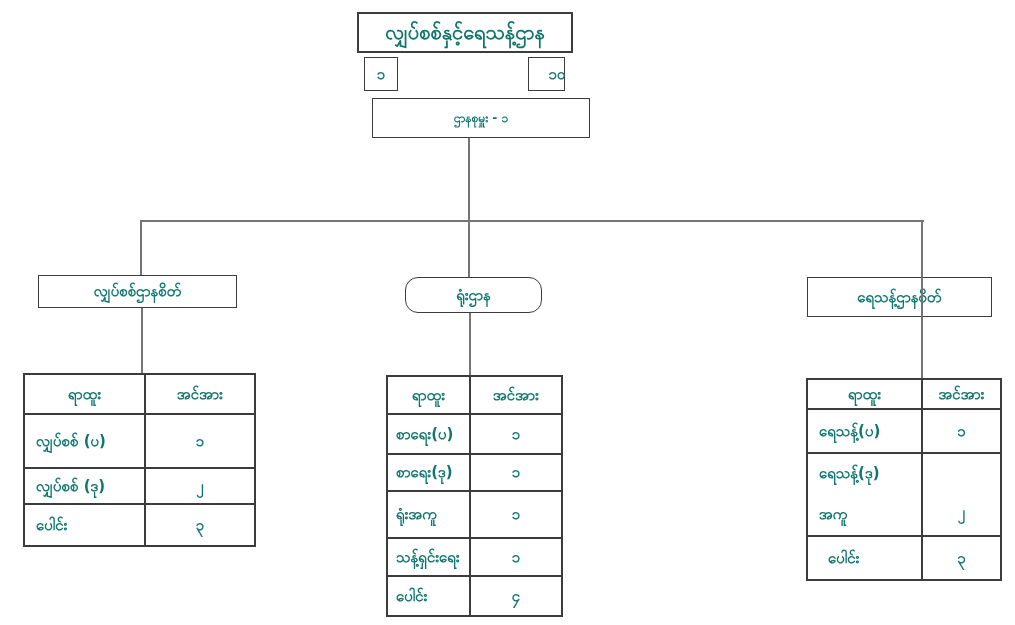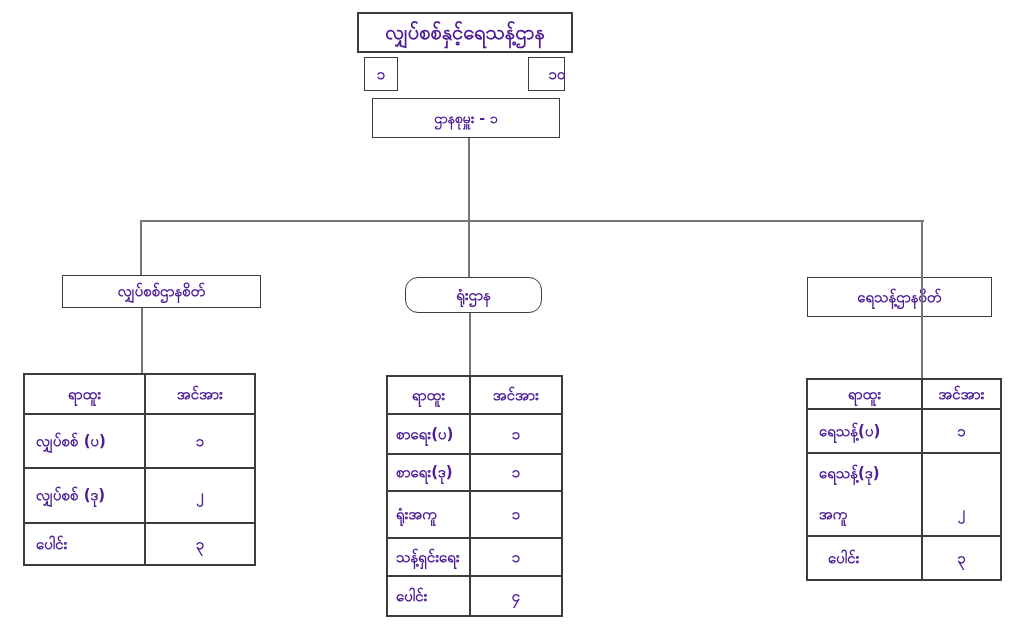--- a/index.html
+++ b/index.html
@@ -1,30 +1,30 @@
 <!DOCTYPE html>
 <html><head>
 <meta charset="utf-8">
 <style>
   html,body { margin:0; padding:0; background:#fff; }
   .canvas {
     position:relative; width:1015px; height:625px; background:#ffffff;
-    font-family:"DejaVu Sans", sans-serif; color:#4c1d95; overflow:hidden;
+    font-family:"DejaVu Sans", sans-serif; color:#0f766e; overflow:hidden;
   }
   .canvas * { box-sizing:border-box; }
   .box {
     position:absolute; background:#fff; border:2px solid #3c3c3c;
     display:flex; align-items:center; justify-content:center;
     font-weight:bold; text-align:center; line-height:1.35; z-index:2;
   }
   .title-box   { left:357px; top:12px;  width:216px; height:41px; font-size:20px; }
   .count-left  { left:364px; top:57px;  width:34px;  height:34px; font-size:15px; border-width:1.5px; }
   .count-right { left:528px; top:57px;  width:37px;  height:34px; font-size:15px; border-width:1.5px;padding-left:21px; }
-  .supervisor  { left:372px; top:98px;  width:188px; height:40px; font-size:14px; border-width:1.5px; }
-  .branch0 { left:38px;  top:275px; width:199px; height:33px; font-size:15px; border-width:1.5px;margin-left:24px; }
+  .supervisor  { left:372px; top:98px;  width:218px; height:40px; font-size:12px; border-width:1.5px; }
+  .branch0 { left:38px;  top:275px; width:199px; height:33px; font-size:15px; border-width:1.5px; }
   .branch1 { left:405px; top:277px; width:137px; height:36px; font-size:15px; border-width:1.5px;border-radius:13px; }
   .branch2 { left:807px; top:277px; width:185px; height:40px; font-size:15px; border-width:1.5px; background:transparent; }
   .line { position:absolute; background:#757575; z-index:1; }
   .l-vtop    { left:468px; top:138px; width:2px;  height:84px; }
   .l-hmain   { left:140px; top:220px; width:784px; height:2px; }
   .l-vleft   { left:140px; top:220px; width:2px;  height:56px; }
   .l-vmid    { left:468px; top:220px; width:2px;  height:58px; }
   .l-vright  { left:921px; top:220px; width:2px;  height:158px; }
   .l-vleft2  { left:141px; top:307px; width:2px;  height:67px; }
   .l-vmid2   { left:469px; top:312px; width:2px;  height:64px; }
@@ -75,21 +75,21 @@
 
   <div class="tbl t0">
     <div class="trow" style="height:38px;">
       <div class="cell head">ရာထူး</div>
       <div class="cell head val">အင်အား</div>
     </div>
     <div class="trow" style="height:54px;">
       <div class="cell pos">လျှပ်စစ် (ပ)</div>
       <div class="cell val">၁</div>
     </div>
-    <div class="trow" style="height:55px;">
+    <div class="trow" style="height:36px;">
       <div class="cell pos">လျှပ်စစ် (ဒု)</div>
       <div class="cell val">၂</div>
     </div>
     <div class="trow" style="height:42px;">
       <div class="cell pos">ပေါင်း</div>
       <div class="cell val">၃</div>
     </div>
   </div>
 
   <div class="tbl t1">

